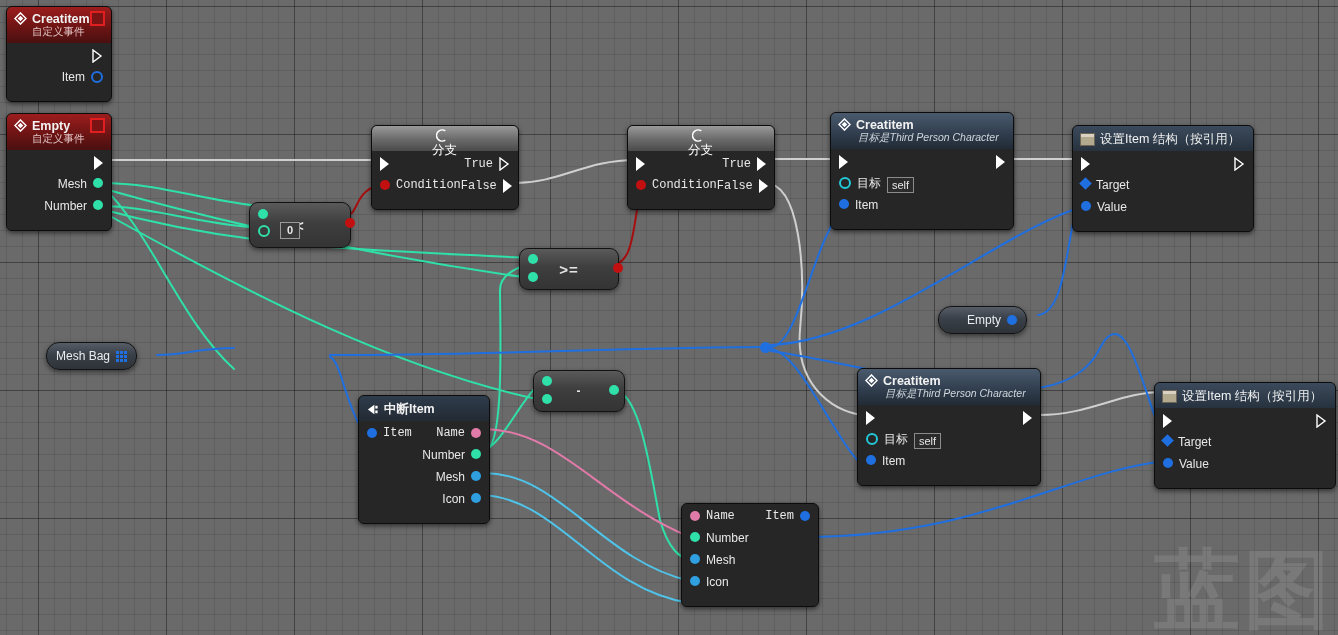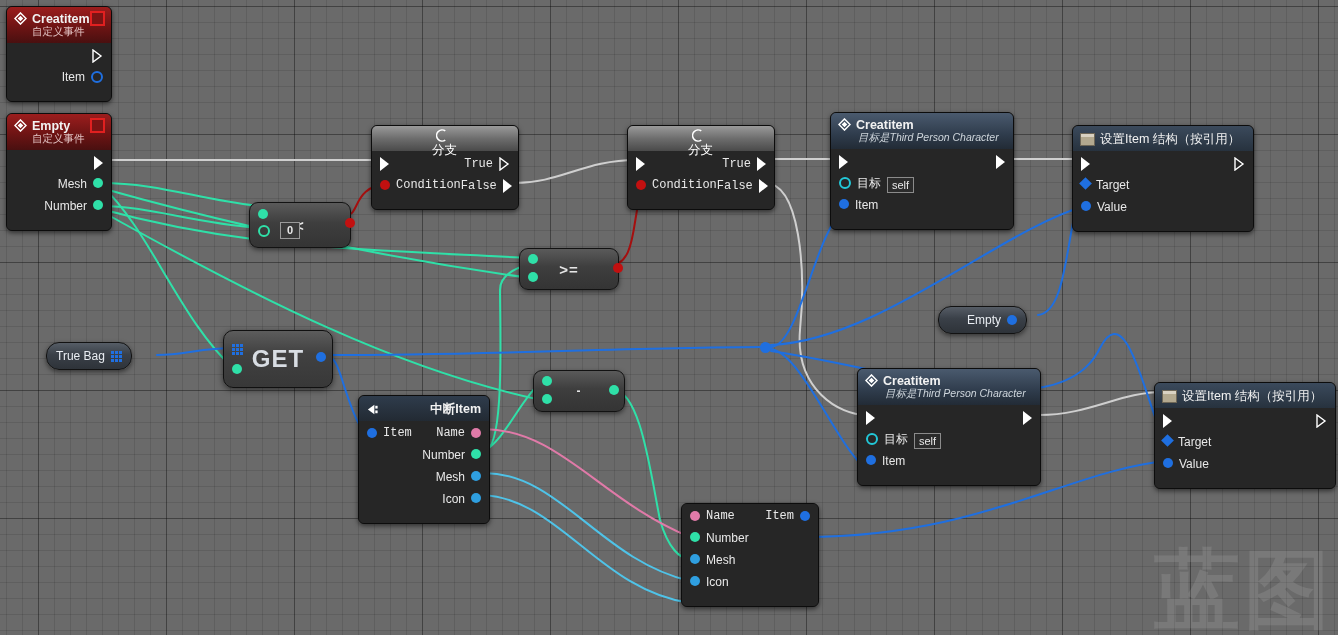--- a/index.html
+++ b/index.html
@@ -64,21 +64,20 @@
   }
   .hdr .row1 { display:flex; align-items:center; }
   .hdr-event {
     background: linear-gradient(to bottom, #9c1d1d 0%, #6e1414 55%, #491010 100%);
   }
   .hdr-func {
     background: linear-gradient(to bottom, #4a5a6e 0%, #2f3c4c 60%, #222b36 100%);
   }
   .hdr-pure {
     background: linear-gradient(to bottom, #2f3c4c 0%, #222a33 100%);
-    justify-content: space-between;
   }
   .hdr-flow {
     background: linear-gradient(to bottom, #9a9a9a 0%, #6d6d6d 50%, #4a4a4a 100%);
     color:#fff;
     flex-direction:column;
   }
   .hdr-set {
     background: linear-gradient(to bottom, #3b4a5c 0%, #27323e 100%);
   }
 
@@ -405,31 +404,25 @@
   </div>
 
   <div class="mathnode" style="left:533px; top:370px; width:90px; height:40px;">
     <span class="op small">-</span>
     <span class="pin-circle green mp" style="left:8px; top:5px;"></span>
     <span class="pin-circle green mp" style="left:8px; top:23px;"></span>
     <span class="pin-circle green mp" style="right:5px; top:14px;"></span>
   </div>
 
   <div class="varnode" style="left:46px; top:342px;">
-    <span class="lbl">True Bag</span>
+    <span class="lbl">Mesh Bag</span>
     <span class="gap6"></span>
     <span class="pin-array"></span>
   </div>
 
-  <div class="getnode" style="left:223px; top:330px; width:108px; height:56px;">
-    <span>GET</span>
-    <span class="pin-array mp" style="left:8px; top:13px;"></span>
-    <span class="pin-circle green mp" style="left:8px; top:33px;"></span>
-    <span class="pin-circle blue mp" style="right:6px; top:21px;"></span>
-  </div>
 
   <div class="node" style="left:358px; top:395px; width:130px;">
     <div class="hdr hdr-pure">
       <svg class="ev-glyph" viewBox="0 0 14 14">
         <polygon points="2,7 9,2 9,12" fill="#ffffff"></polygon>
         <rect x="10" y="3" width="2.5" height="3" fill="#ffffff"></rect>
         <rect x="10" y="8" width="2.5" height="3" fill="#ffffff"></rect>
       </svg>
       <span class="title">中断Item</span>
     </div>

